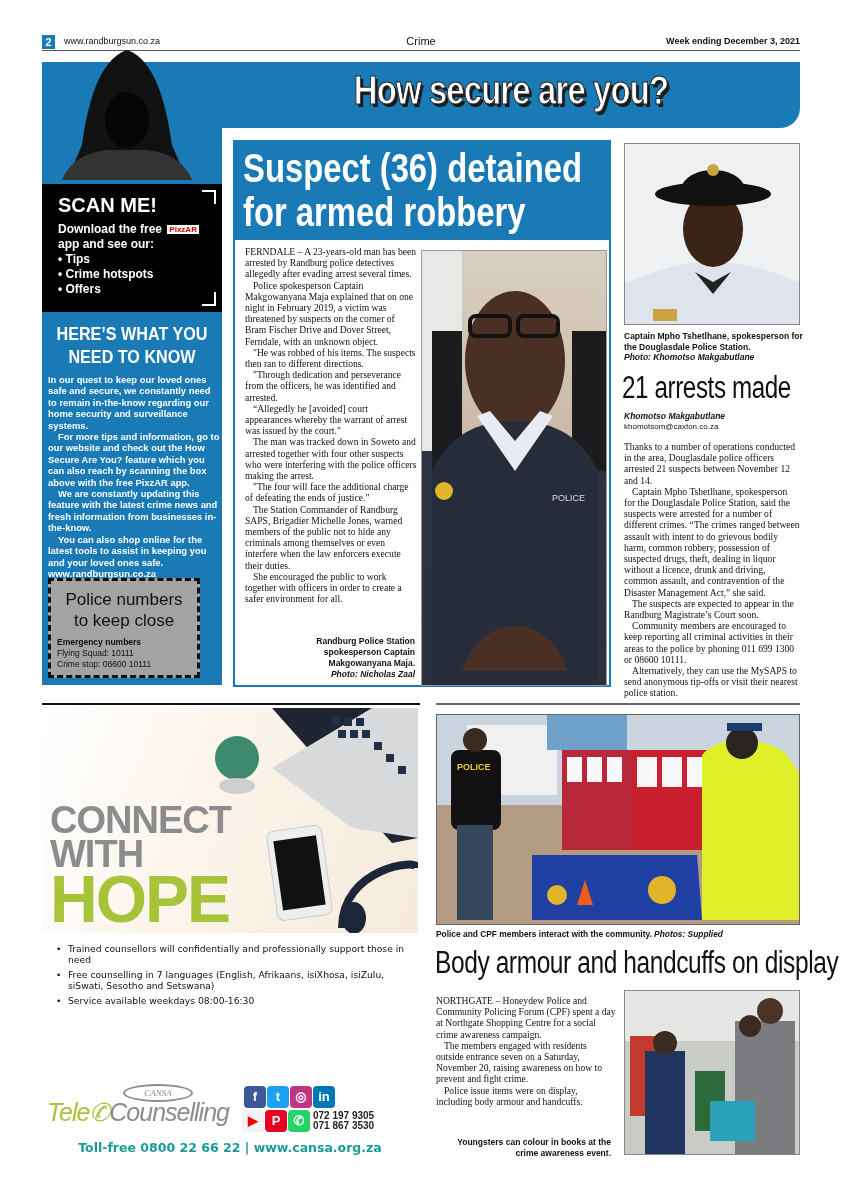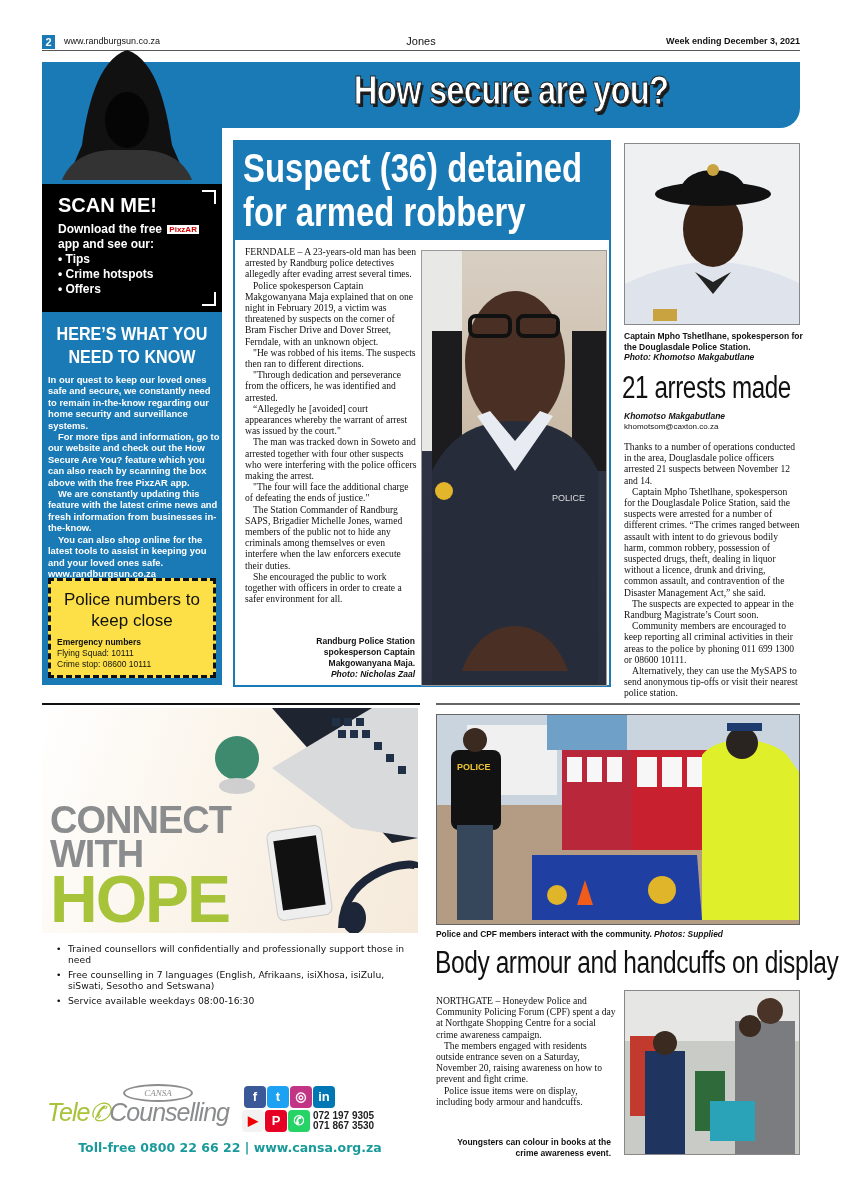--- a/index.html
+++ b/index.html
@@ -23,21 +23,21 @@
   .scanbox { position: absolute; left: 0; top: 122px; width: 180px; height: 128px; background: #000; color: #fff; font-family: "Liberation Sans", sans-serif; padding: 10px 16px 0 16px; }
   .scanbox .corner-tr { position: absolute; right: 6px; top: 6px; width: 14px; height: 14px; border-top: 2px solid #fff; border-right: 2px solid #fff; }
   .scanbox .corner-br { position: absolute; right: 6px; bottom: 6px; width: 14px; height: 14px; border-bottom: 2px solid #fff; border-right: 2px solid #fff; }
   .scan-title { font: bold 20px "Liberation Sans", sans-serif; margin-bottom: 5px; }
   .scan-line { font: bold 12px "Liberation Sans", sans-serif; line-height: 15px; }
   .pixzar { display: inline-block; background: #fff; color: #c00; font: bold 8px "Liberation Sans", sans-serif; padding: 0 2px; margin-left: 2px; vertical-align: middle; }
   .know-title { position: absolute; left: 0; top: 260px; width: 180px; text-align: center; color: #fff; font: bold 19px "Liberation Sans", sans-serif; line-height: 23px; transform: scaleX(0.85); }
   .know-body { position: absolute; left: 6px; top: 312px; width: 172px; color: #fff; font: bold 9.4px "Liberation Sans", sans-serif; line-height: 11.4px; }
   .know-body p { text-indent: 0; }
   .know-body p + p { text-indent: 10px; }
-  .police-box { position: absolute; left: 6px; top: 516px; width: 168px; height: 100px; background: #fde047; border: 3px dashed #111; padding: 8px 6px; font-family: "Liberation Sans", sans-serif; }
+  .police-box { position: absolute; left: 6px; top: 516px; width: 152px; height: 100px; background: #a3a3a3; border: 3px dashed #111; padding: 8px 6px; font-family: "Liberation Sans", sans-serif; }
   .police-title { text-align: center; font: 17px "Liberation Sans", sans-serif; line-height: 21px; margin-bottom: 6px; }
   .police-line { font: 8.5px "Liberation Sans", sans-serif; line-height: 11px; }
   .police-line.b { font-weight: bold; }
 
   
   .story { left: 233px; top: 140px; width: 378px; height: 547px; border: 2px solid #1a7ab5; }
   .story-head { position: absolute; left: 0; top: 0; width: 374px; height: 98px; background: #1a7ab5; }
   .story-title { position: absolute; left: 8px; top: 4px; color: #fff; font: bold 40px "Liberation Sans", sans-serif; line-height: 44px; transform-origin: left top; transform: scaleX(0.82); white-space: nowrap; }
   .story-body { position: absolute; left: 10px; top: 104px; width: 172px; font: 9.6px "Liberation Serif", serif; line-height: 11.2px; }
   .story-body p + p { text-indent: 8px; }
@@ -84,21 +84,21 @@
   .north-body p + p { text-indent: 8px; }
   .youngsters-cap { left: 436px; top: 1137px; width: 175px; text-align: right; font: bold 8.5px "Liberation Sans", sans-serif; line-height: 10.5px; }
   .kids-photo { left: 624px; top: 990px; width: 176px; height: 165px; border: 1px solid #888; background: #aab0a6; overflow: hidden; }
 </style>
 </head>
 <body>
 
 <div class="abs hdr">
   <div class="pgnum">2</div>
   <div class="site">www.randburgsun.co.za</div>
-  <div class="section">Jones</div>
+  <div class="section">Crime</div>
   <div class="weekend">Week ending December 3, 2021</div>
 </div>
 
 <div class="abs banner">
   <div class="banner-title">How secure are you?</div>
 </div>
 
 <div class="abs sidebar">
   <svg class="hood" viewBox="0 0 140 130">
     <path d="M70 0 C40 10 30 60 25 95 L10 130 L130 130 L115 95 C110 60 100 10 70 0 Z" fill="#111"></path>

